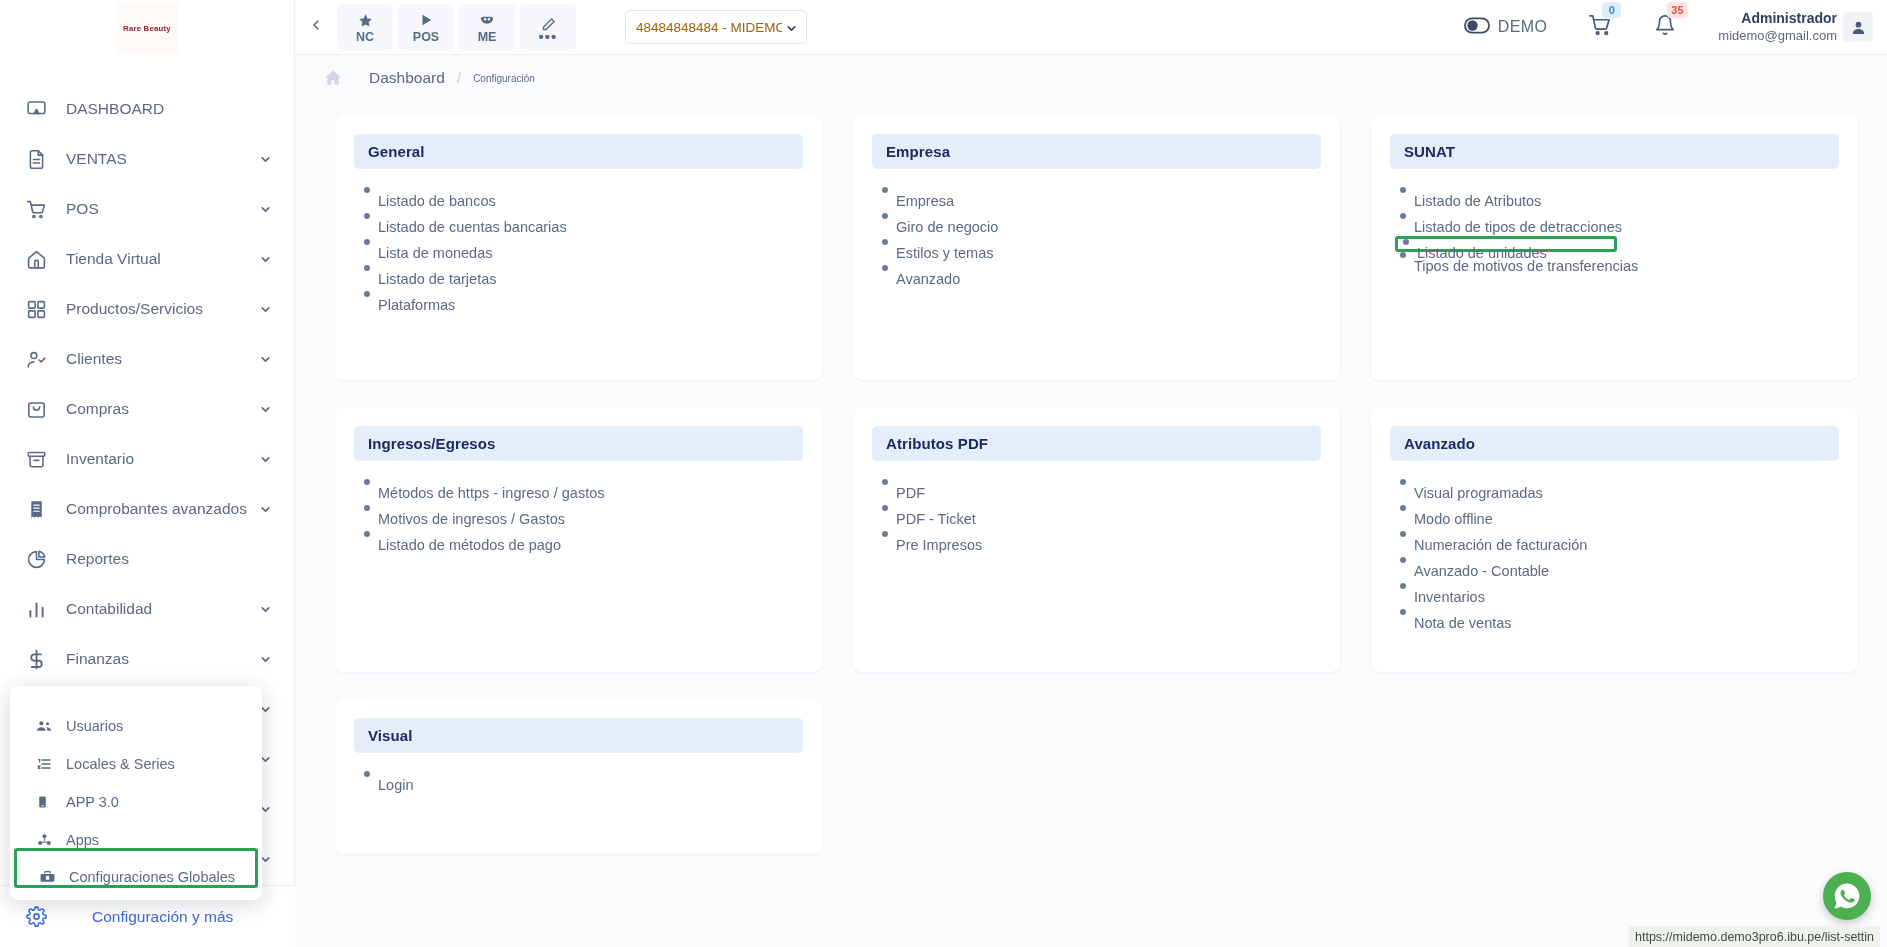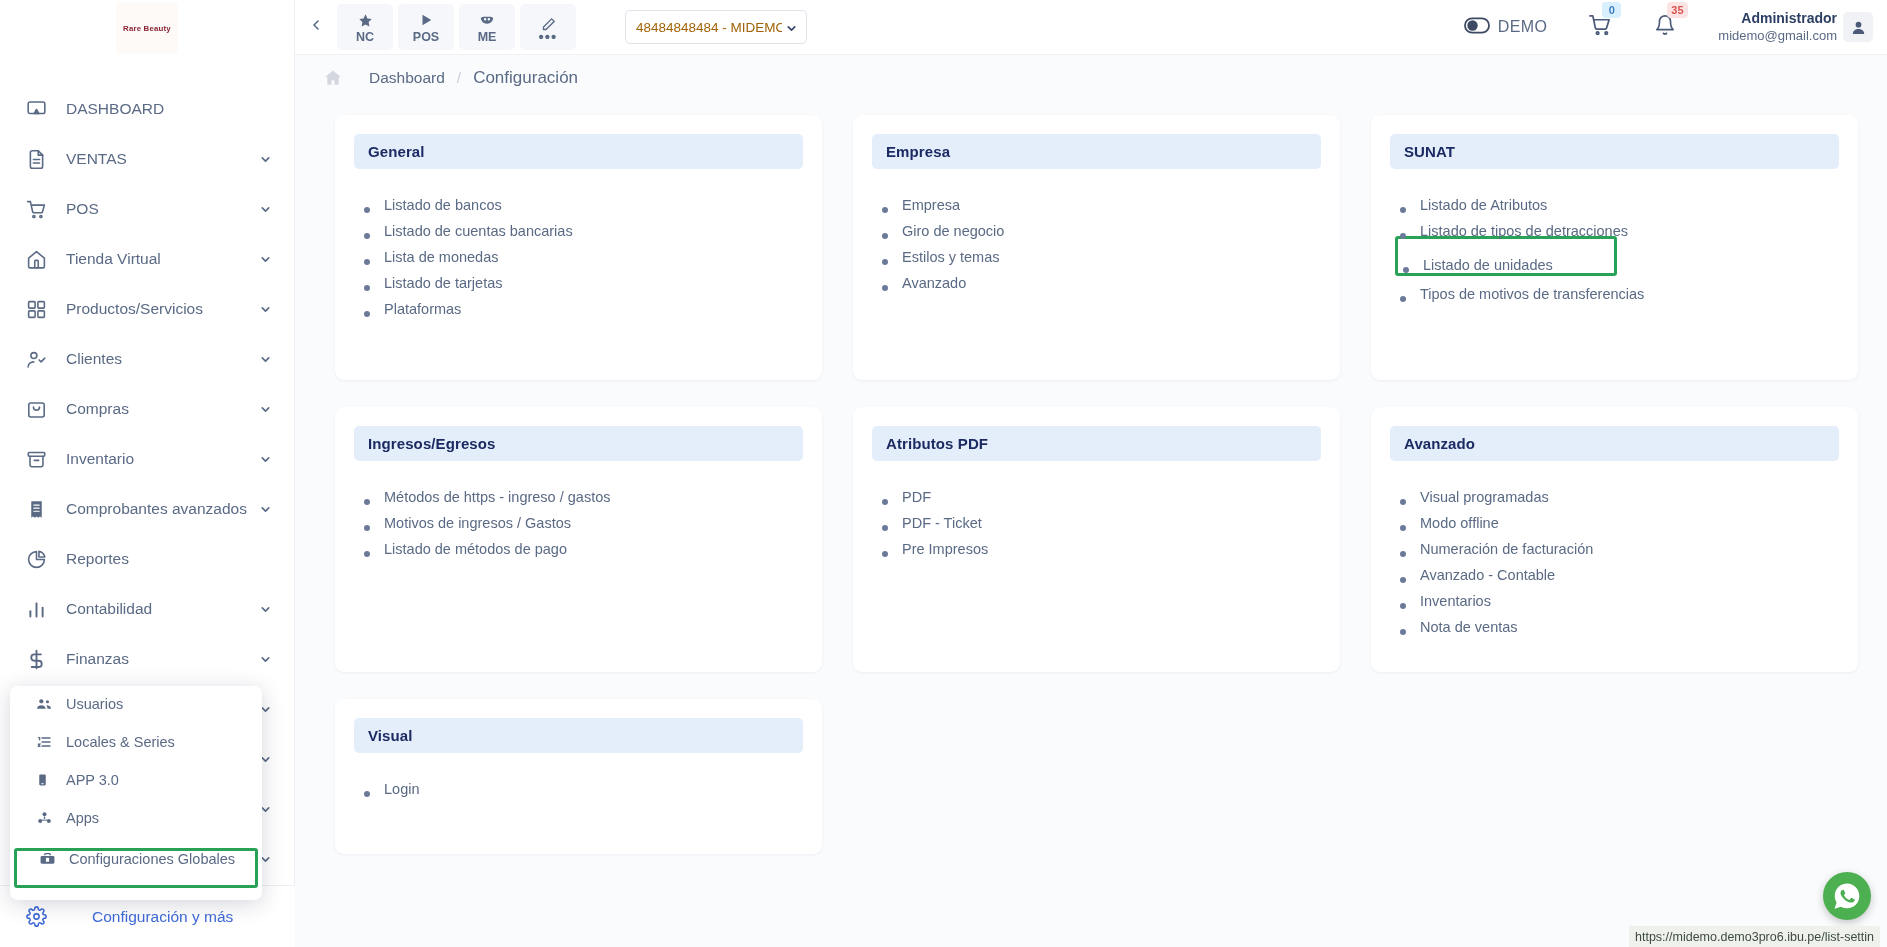--- a/index.html
+++ b/index.html
@@ -78,21 +78,21 @@
     left: 10px; top: 686px;
     width: 252px;
     background: #fff;
     border-radius: 8px;
     box-shadow: 0 4px 22px rgba(20,30,60,.18);
     padding: 10px 0 12px 0;
     z-index: 40;
   }
   .fly-item {
     height: 38px;
-    display: flex; align-items: flex-start;
+    display: flex; align-items: flex-end;
     padding: 0 18px 0 26px;
     font-size: 14.5px;
     color: #5a6a85;
     cursor: pointer;
     white-space: nowrap;
   }
   .fly-ico {
     width: 20px; flex: 0 0 20px; color: #5a6a85;
     display:flex;align-items:center;
   }
@@ -193,21 +193,21 @@
   }
   #breadcrumb {
     height: 46px;
     display: flex; align-items: center;
     padding-left: 28px;
     gap: 0;
   }
   #bc-home { color: #d3d7e0; display:flex;align-items:center; margin-right: 26px; cursor:pointer;}
   .bc-link { font-size: 15.5px; color: #5a6a85; cursor: pointer; }
   .bc-sep { font-size: 15.5px; color: #ccd1dc; margin: 0 12px; }
-  .bc-cur { font-size: 17px; color: #5a6a85; text-align: right; }
+  .bc-cur { font-size: 10px; color: #5a6a85; text-align: right; }
 
   #cards {
     padding: 14px 28px 0 40px;
     display: grid;
     grid-template-columns: repeat(3, 487px);
     column-gap: 31px;
     row-gap: 27px;
   }
   .card {
     background: #fff;
@@ -223,39 +223,40 @@
     height: 35px;
     display: flex; align-items: center;
     padding-left: 14px;
   }
   .card-title {
     font-size: 15px; font-weight: bold; color: #1b2a62;
     letter-spacing: .1px;
   }
   .card-list { margin-top: 18px; padding-left: 10px; }
   .card-li {
-    display: flex; align-items: flex-end;
+    display: flex; align-items: flex-start;
     height: 26px;
     margin-bottom: 0;
     cursor: pointer;
+    flex-direction: column;
   }
   .li-dot {
     width: 6px; height: 6px; border-radius: 50%;
     background: #6b7a99; flex: 0 0 6px;
   }
   .li-text {
     margin-left: 14px; font-size: 14.5px; color: #5a6a85;
     white-space: nowrap;
   }
   .card-li.hl {
     border: 3px solid #27a257;
     border-radius: 3px;
     margin: -3px -3px 0 -5px;
     padding-left: 5px;
-    height: 40px;
+    height: 16px;
     width: 222px;
   }
 
   
   #wa-fab {
     position: absolute; right: 16px; bottom: 27px;
     width: 48px; height: 48px; border-radius: 50%;
     background: #4caf50;
     display:flex;align-items:center;justify-content:center;
     box-shadow: 0 3px 9px rgba(0,0,0,.22);

